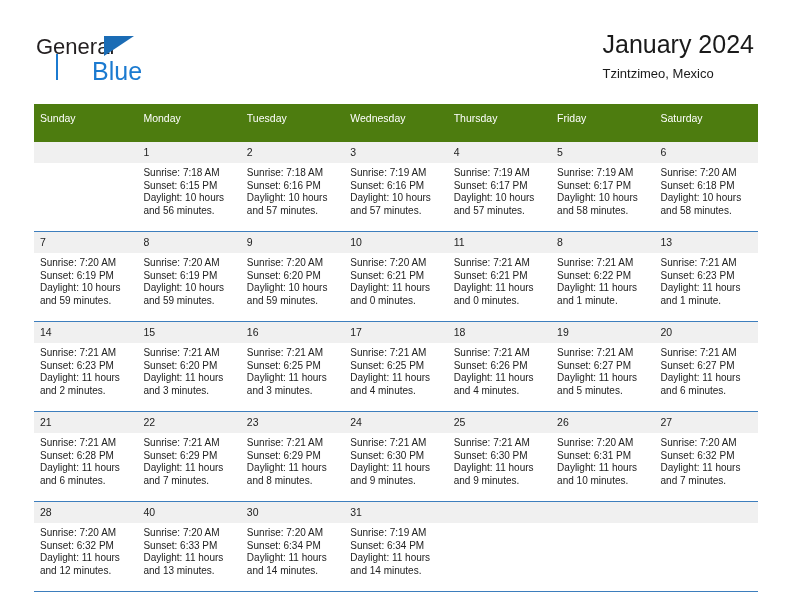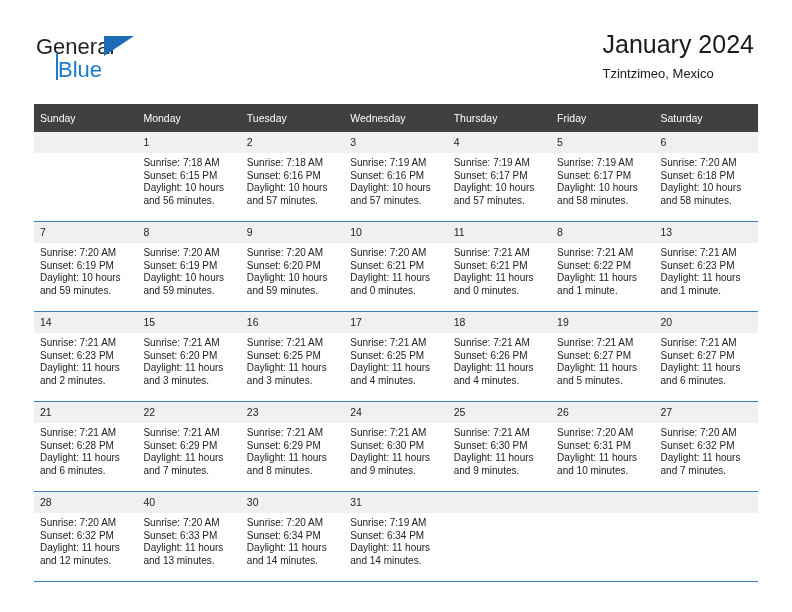--- a/index.html
+++ b/index.html
@@ -52,23 +52,24 @@
     top: 2px;
     width: 0;
     height: 0;
     border-left: 30px solid #1b6cb5;
     border-bottom: 20px solid transparent;
   }
   .brand-blue {
     position: absolute;
     left: 24px;
     top: 23px;
-    font-size: 22px;
+    font-size: 25px;
     color: #1b7ad0;
     font-family: "Liberation Sans", sans-serif;
+    padding-left: 34px;
   }
   .brand-bar {
     position: absolute;
     left: 22px;
     top: 20px;
     width: 2px;
     height: 26px;
     background: #1b7ad0;
   }
 
@@ -95,26 +96,26 @@
   
   .calendar {
     position: absolute;
     left: 34px;
     top: 104px;
     width: 724px;
     border-collapse: collapse;
     table-layout: fixed;
   }
   .calendar th {
-    background: #404040;
+    background: #4d7c0f;
     color: #ffffff;
     font-size: 10.5px;
     font-weight: normal;
     text-align: left;
-    padding: 5px 0 5px 6px;
+    padding: 5px 0 15px 6px;
     height: 18px;
     vertical-align: middle;
   }
   .calendar td {
     width: 103.4px;
     vertical-align: top;
     padding: 0;
     border-bottom: 1px solid #3d7ebd;
     background: #ffffff;
   }

